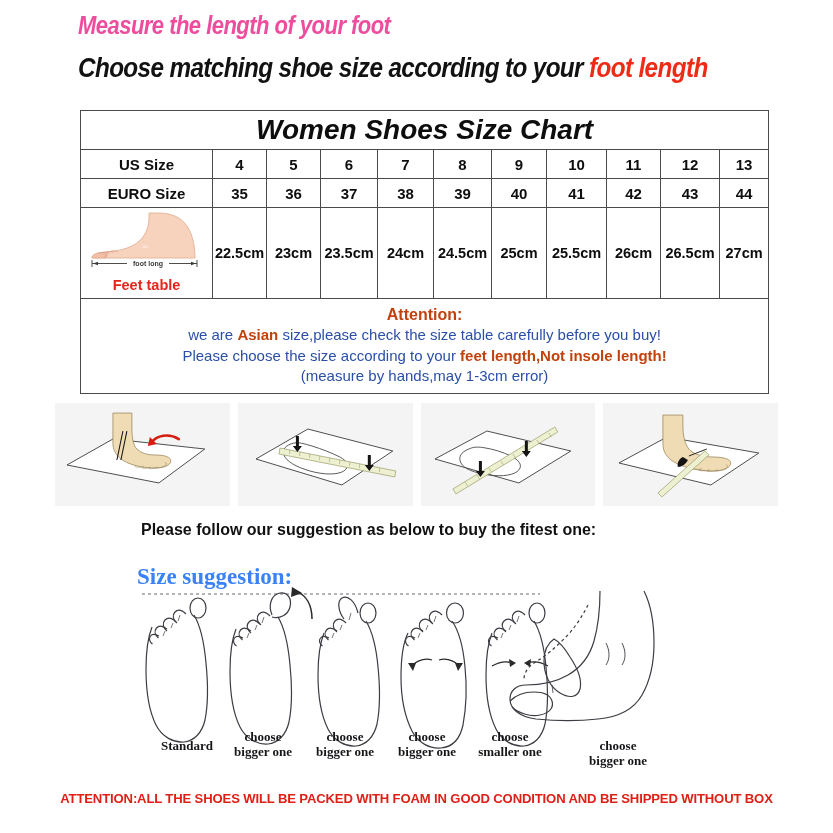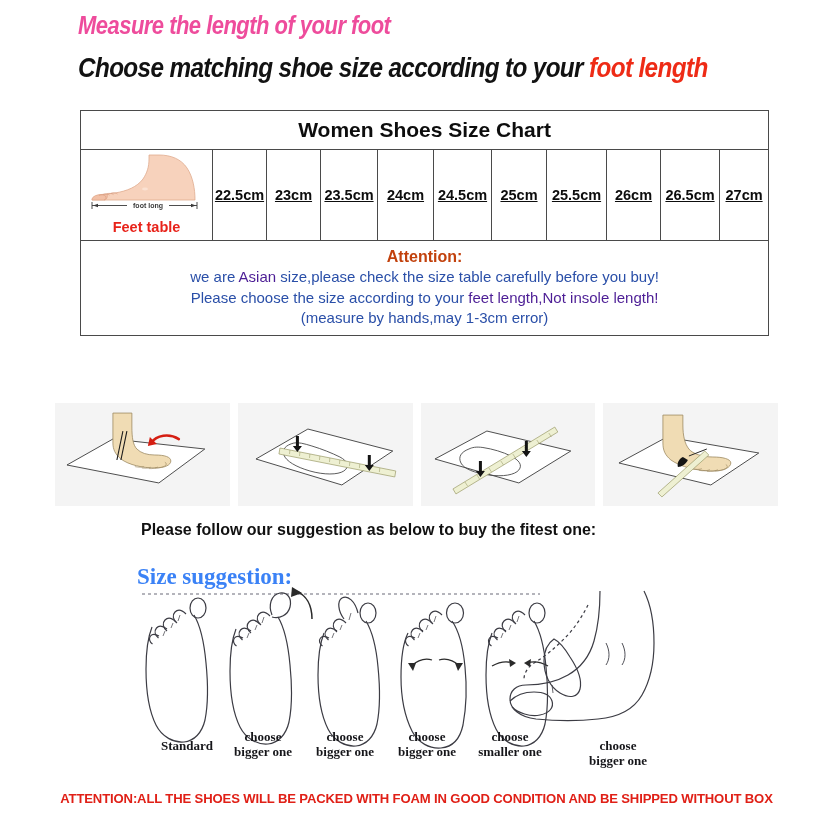--- a/index.html
+++ b/index.html
@@ -55,35 +55,36 @@
   }
   table.sizechart td{
     border:1px solid #4a4a4a;
     text-align:center;
     vertical-align:middle;
     font-family:"Liberation Sans", sans-serif;
     font-weight:bold;
     color:#0d0d0d;
   }
   td.chart-title{
-    font-size:21px;
+    font-size:28px;
     height:36px;
     letter-spacing:0px;
+    font-style:italic;
   }
   td.rowlabel{
     font-size:15px;
     height:26px;
     width:132px;
   }
   td.cell{
     font-size:15px;
     height:26px;
   }
   td.cell-cm{ font-size:14.5px; }
-  tr.cmrow td{ height:88px;text-decoration:underline; }
+  tr.cmrow td{ height:88px; }
 
   
   td.footcell{
     padding:0;
     position:relative;
     height:88px;
   }
   .footcell-inner{
     position:relative;
     width:100%;
@@ -116,21 +117,21 @@
     line-height:1.34;
     color:#2a4fa8;
     text-align:center;
   }
   .att-head{
     color:#c2410c;
     font-weight:bold;
     font-size:16px;
     line-height:1.34;
   }
-  .att-red{ color:#4c1d95; font-weight:normal; }
+  .att-red{ color:#c2410c; font-weight:bold; }
 
   
   #panels{
     position:absolute;
     left:55px; top:403px;
     width:723px; height:103px;
     display:flex;
     gap:8px;
   }
   .panel{
@@ -214,21 +215,47 @@
         <col style="width:60px">
       <col style="width:54px">
         <col style="width:59px">
         <col style="width:49px">
     </colgroup>
     <tbody>
       <tr>
         <td class="chart-title" colspan="11">Women Shoes Size Chart</td>
       </tr>
 
-
+      <tr>
+        <td class="rowlabel">US Size</td>
+        <td class="cell">4</td>
+        <td class="cell">5</td>
+        <td class="cell">6</td>
+        <td class="cell">7</td>
+        <td class="cell">8</td>
+        <td class="cell">9</td>
+        <td class="cell">10</td>
+        <td class="cell">11</td>
+        <td class="cell">12</td>
+        <td class="cell">13</td>
+      </tr>
+
+      <tr>
+        <td class="rowlabel">EURO Size</td>
+        <td class="cell">35</td>
+        <td class="cell">36</td>
+        <td class="cell">37</td>
+        <td class="cell">38</td>
+        <td class="cell">39</td>
+        <td class="cell">40</td>
+        <td class="cell">41</td>
+        <td class="cell">42</td>
+        <td class="cell">43</td>
+        <td class="cell">44</td>
+      </tr>
 
       <tr class="cmrow">
         <td class="footcell">
           <div class="footcell-inner">
             <svg class="foot-svg" viewBox="0 0 120 58">
               <path d="M62 2 L62 6 C62 14 60 20 56 26 C50 34 40 38 28 40 L12 42 C7 43 5 45 5 47 L108 47 C108 36 106 24 100 15 C94 6 84 2 72 2 Z" fill="#f7d2bc" stroke="#e0ab8e" stroke-width="0.8"></path>
               <path d="M5 47 C5 44 8 42 14 41.5 L20 41 C21 43.5 20 46 18 47 Z" fill="#f2c0a6" stroke="#dda284" stroke-width="0.6"></path>
               <path d="M12 42.5 C14 41.5 17 41.6 18.5 43 C19.5 44.6 19 46.3 17 47" fill="none" stroke="#d79b7d" stroke-width="0.6"></path>
               <path d="M16 41.5 C18 40.6 21 40.8 22.5 42.2" fill="none" stroke="#d79b7d" stroke-width="0.6"></path>
               <path d="M20 40.8 C22 40 25 40.2 26.5 41.6" fill="none" stroke="#d79b7d" stroke-width="0.6"></path>

